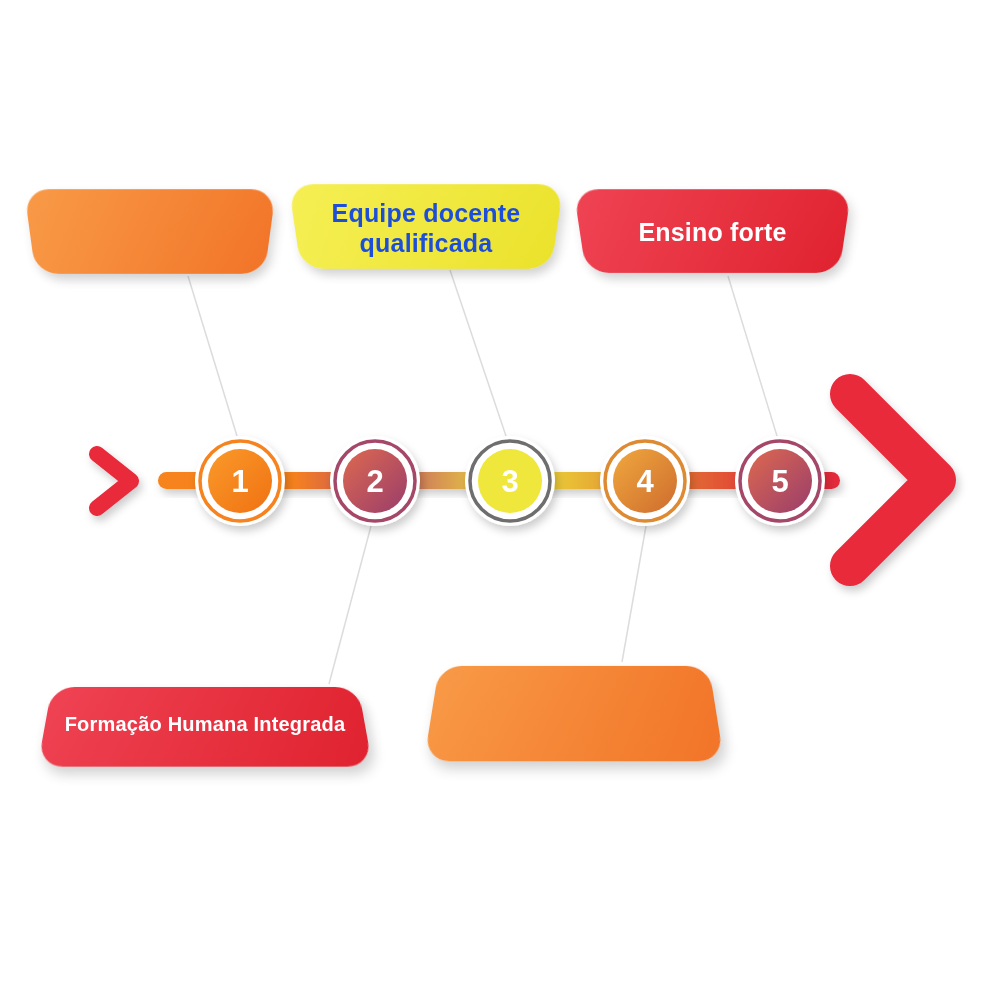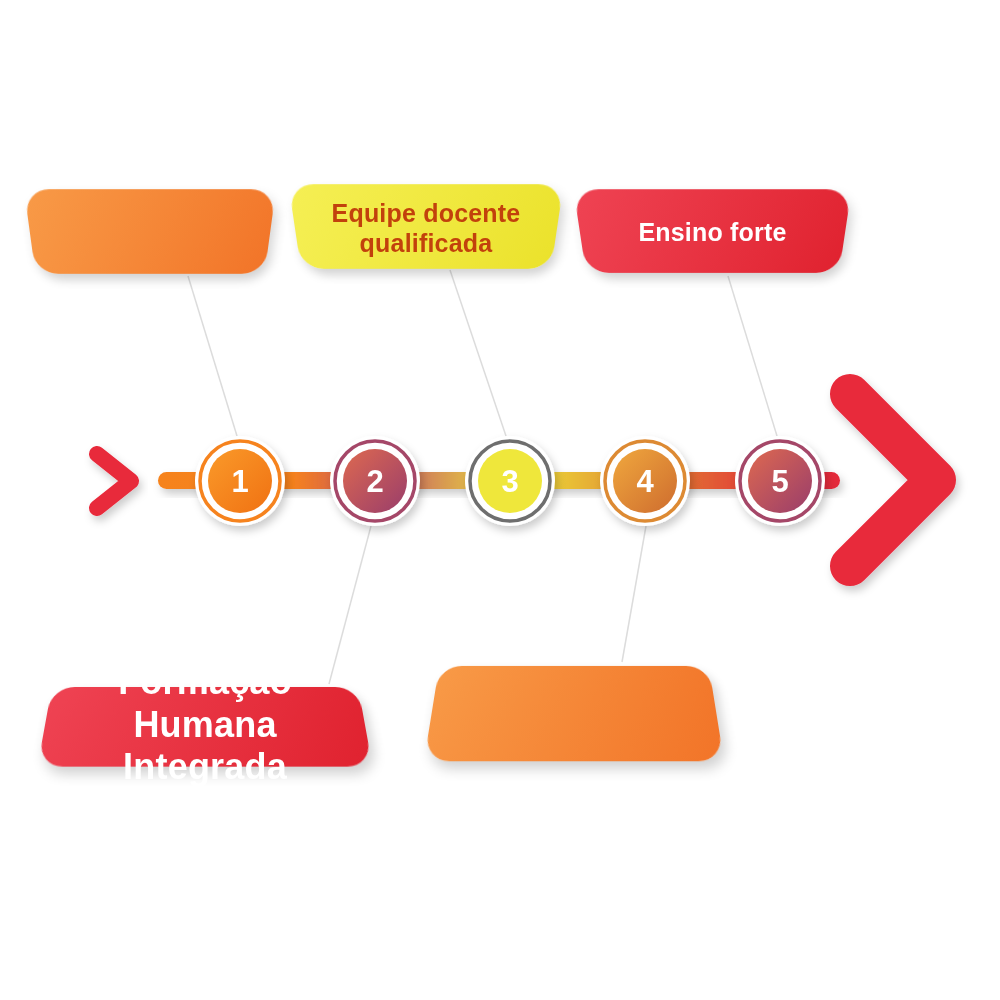--- a/index.html
+++ b/index.html
@@ -45,23 +45,23 @@
     align-items: center;
     justify-content: center;
     text-align: center;
     font-weight: bold;
     font-size: 25px;
     line-height: 1.18;
     padding: 0 18px;
     box-sizing: border-box;
     letter-spacing: 0.2px;
   }
-  .banner-text.big { font-size: 36px; }
+  .banner-text.big { font-size: 20px; }
   .tc-white { color: #ffffff; }
-  .tc-gray  { color: #c2410c; }
+  .tc-gray  { color: #1d4ed8; }
 
   .connector {
     stroke: #DCDCDC;
     stroke-width: 1.5;
   }
   .step-number {
     font-family: "Liberation Sans", sans-serif;
     font-weight: bold;
     font-size: 31px;
     fill: #ffffff;

